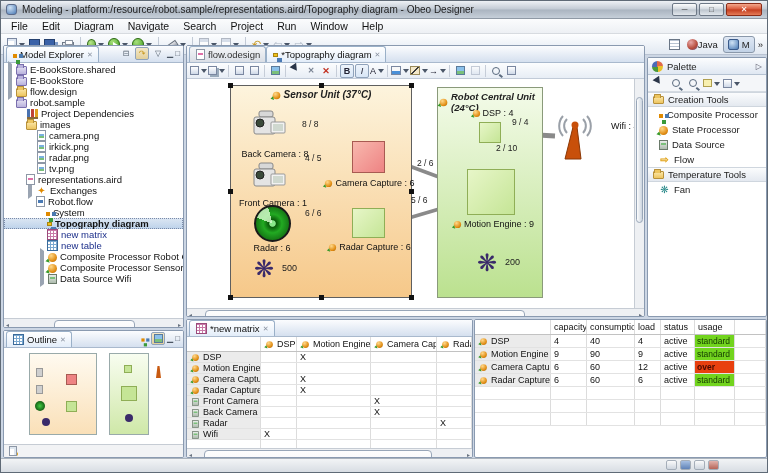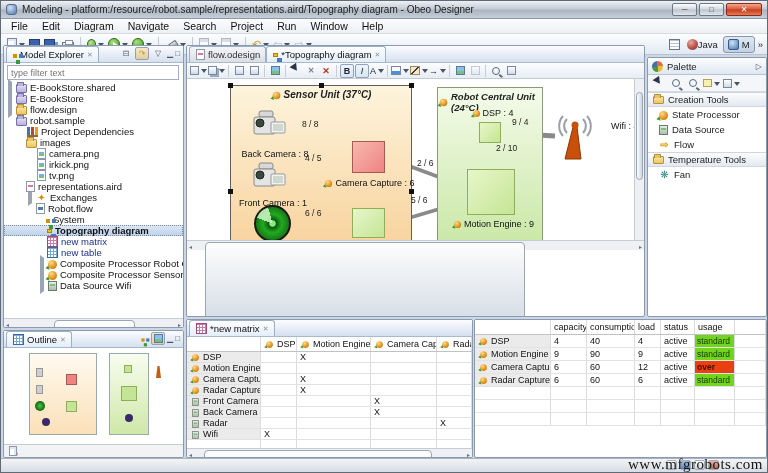--- a/index.html
+++ b/index.html
@@ -95,21 +95,21 @@
 .dbtn{height:14px;min-width:14px;display:flex;align-items:center;justify-content:center;border-radius:2px;font-size:9px;color:#223}
 .dbtn.toggled{border:1px solid #8fa2ba;background:linear-gradient(#eef4fb,#d8e6f6)}
 .dsep{width:1px;height:12px;background:#c6cdd8;margin:0 2px}
 .sq{width:9px;height:9px;border:1px solid #7a87a0;background:linear-gradient(#fff,#cfd9e8)}
 .sq.img{background:linear-gradient(#8ac0ea 55%,#7ac07a 55%);border-color:#5a7a9a}
 .xgray{color:#7a8494;font-size:8px;font-weight:bold}
 .xred{color:#c23020;font-size:9px;font-weight:bold}
 .ptr{width:0;height:0;border:4px solid transparent;border-top:7px solid #2a3548;transform:rotate(-35deg);margin-top:-2px}
 .fillsw{width:10px;height:9px;background:linear-gradient(#f8f8f8 55%,#4a90d8 55%);border:1px solid #7a87a0}
 .pensw{width:10px;height:9px;background:linear-gradient(135deg,transparent 45%,#3a3a3a 45% 55%,transparent 55%),#f4e8c8;border:1px solid #9a8a5a}
-.canvas{position:relative;height:161px;background:#fff;overflow:hidden}
+.canvas{position:relative;height:229px;background:#fff;overflow:hidden}
 .vsb{position:absolute;right:0;top:0;bottom:0;width:10px;background:#eef0f3;border-left:1px solid #c6ccd4}
 .vsb .thumb{position:absolute;top:8%;height:55%;left:1px;right:1px;background:linear-gradient(90deg,#fdfdfd,#ccd5e0);border:1px solid #98a6b8;border-radius:4px}
 .unit{position:absolute;border:1px solid #5f5f5f}
 .sensor{background:linear-gradient(#fdf4dd,#f6c889)}
 .robot{background:linear-gradient(#f4fbea,#bbe18f);border-color:#8a9a7a}
 .utitle{position:absolute;top:3px;left:0;right:0;display:flex;justify-content:center;align-items:center;gap:3px;font-size:10px;font-style:italic;font-weight:bold;color:#222}
 .hnd{position:absolute;width:5px;height:5px;background:#111}
 .node{position:absolute;border:1px solid #9a6a5a}
 .node.red{background:linear-gradient(135deg,#f8b8ae,#ee8383);border-color:#a85a52}
 .node.green{background:linear-gradient(135deg,#e7f6c8,#c5e596);border-color:#8fae56}
@@ -261,21 +261,20 @@
         <span class="vbtn pressed">
             <span class="glyph gold" style="font-size:8px">↷</span>
           </span>
         <span class="vbtn">
             <span>▽</span>
           </span>
         <span class="minmax">▁</span>
         <span class="minmax">□</span>
       </span>
     </div>
-    <input class="filter" placeholder="type filter text" style="">
     <div class="tree">
       <div class="trow" style="padding-left:2px">
           <span class="tw"><span class="twc"></span></span>
           <span class="tic i-proj"></span>
           <span class="tlabel">E-BookStore.shared</span>
         </div>
       <div class="trow" style="padding-left:2px">
           <span class="tw"><span class="twc"></span></span>
           <span class="tic i-proj"></span>
           <span class="tlabel">E-BookStore</span>
@@ -299,20 +298,24 @@
           <span class="tic i-folder"></span>
           <span class="tlabel">images</span>
         </div>
       <div class="trow" style="padding-left:32px">
           <span class="tic i-img"></span>
           <span class="tlabel">camera.png</span>
         </div>
       <div class="trow" style="padding-left:32px">
           <span class="tic i-img"></span>
           <span class="tlabel">irkick.png</span>
+        </div>
+      <div class="trow" style="padding-left:32px">
+          <span class="tic i-img"></span>
+          <span class="tlabel">radar.png</span>
         </div>
       <div class="trow" style="padding-left:32px">
           <span class="tic i-img"></span>
           <span class="tlabel">tv.png</span>
         </div>
       <div class="trow" style="padding-left:12px">
           <span class="tw"><span class="twe"></span></span>
           <span class="tic i-aird"></span>
           <span class="tlabel">representations.aird</span>
         </div>
@@ -631,20 +634,24 @@
       <span class="dbtn">
           <span class="sq"></span>
           <span class="car"></span>
         </span>
     </div>
     <div class="pal-group">
       <span class="tic i-folder" style="height:8px;margin-top:1px"></span>
       <span>Creation Tools</span>
     </div>
     <div class="pal-item">
+        <span class="tic i-sys"></span>
+        <span>Composite Processor</span>
+      </div>
+    <div class="pal-item">
         <span class="tic i-ball"></span>
         <span>State Processor</span>
       </div>
     <div class="pal-item">
         <span class="tic i-src"></span>
         <span>Data Source</span>
       </div>
     <div class="pal-item">
         <span class="tic i-flowarrow">⇨</span>
         <span>Flow</span>
@@ -878,15 +885,14 @@
         </div>
     </div>
   </div>
 
   <div class="statusbar">
     <span class="sico" style="right:90px"></span>
     <span class="sico" style="right:76px;background:linear-gradient(#9ab8e0,#4a72b0)"></span>
     <span class="sico" style="right:62px"></span>
     <span class="sico" style="right:48px;background:linear-gradient(#e0a8a0,#b05040)"></span>
   </div>
-  <div class="wm">www.mfgrobots.com</div>
 
 </div>
 
 </body></html>

